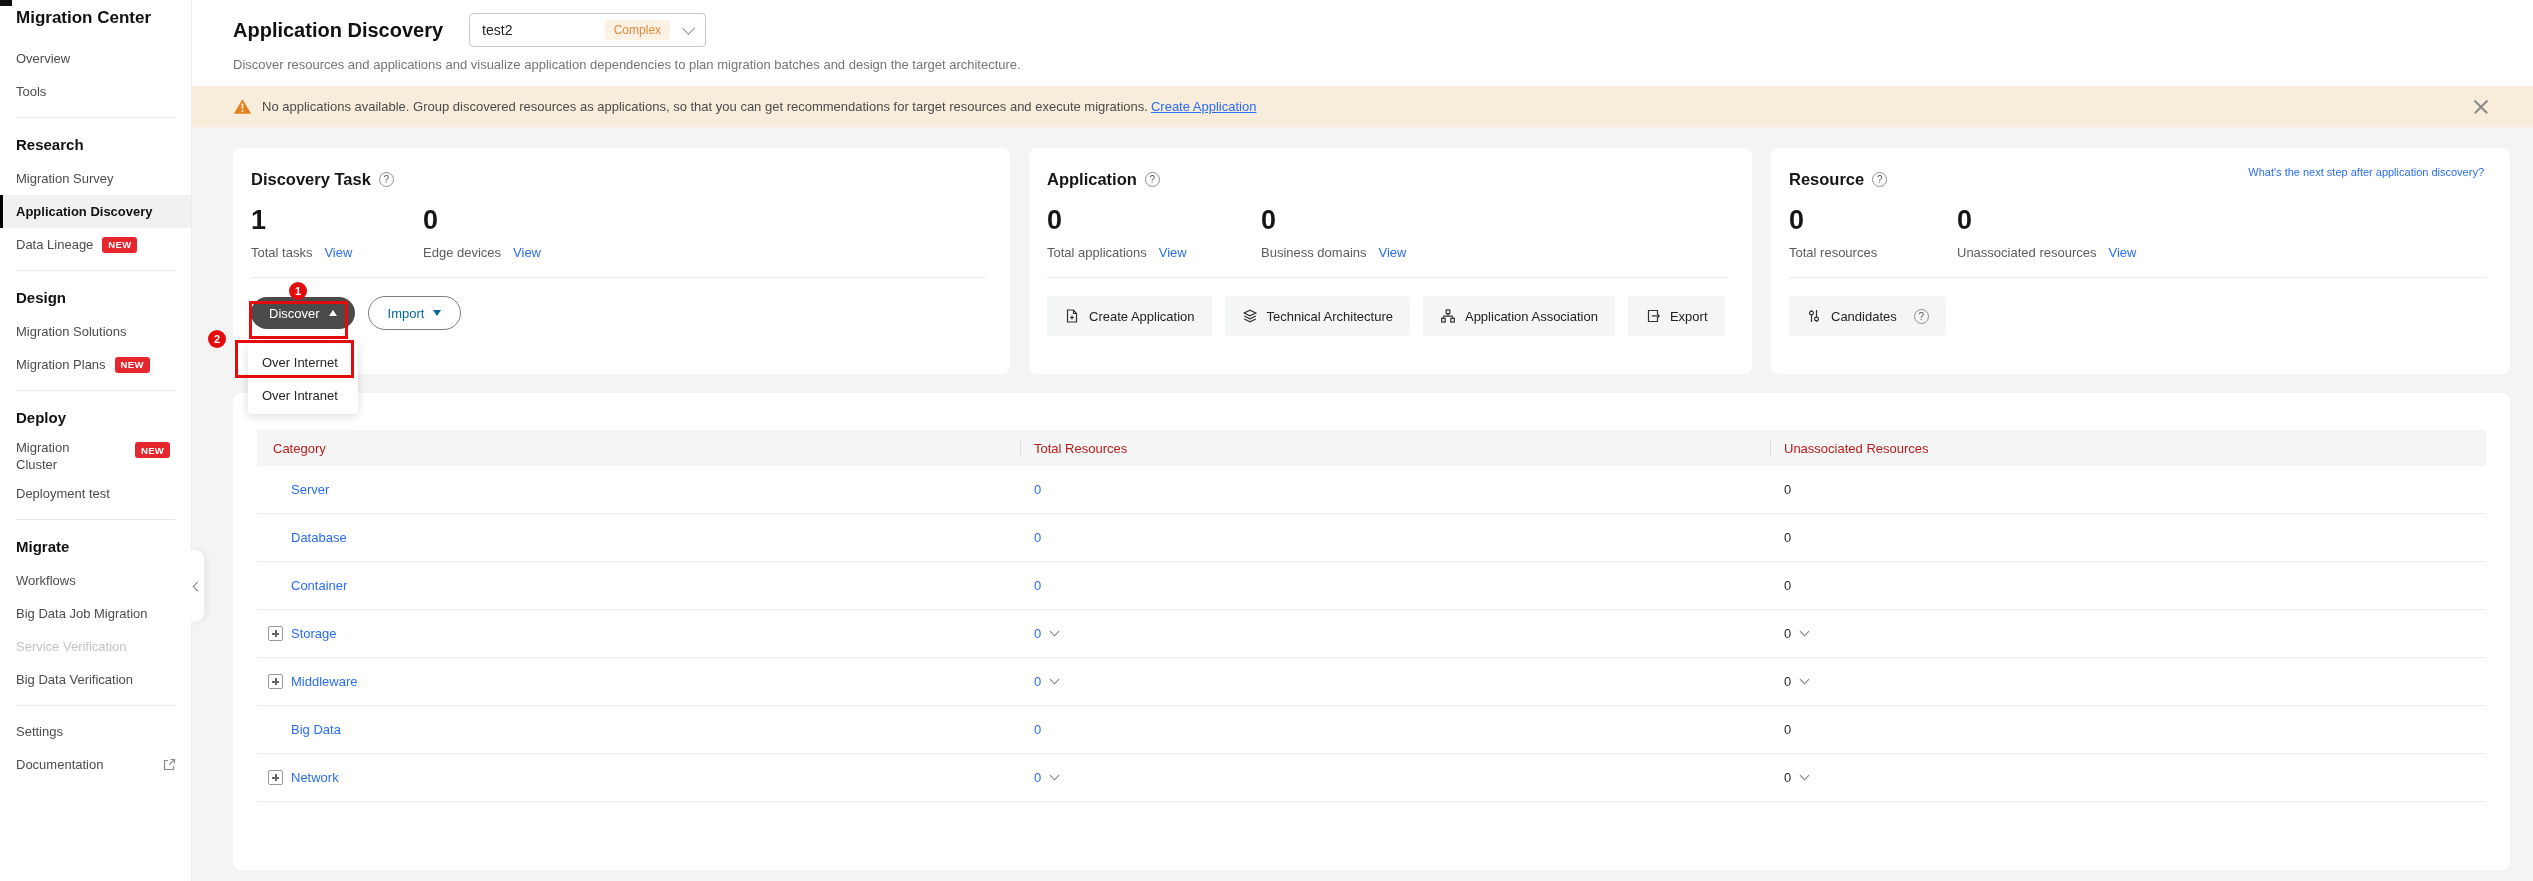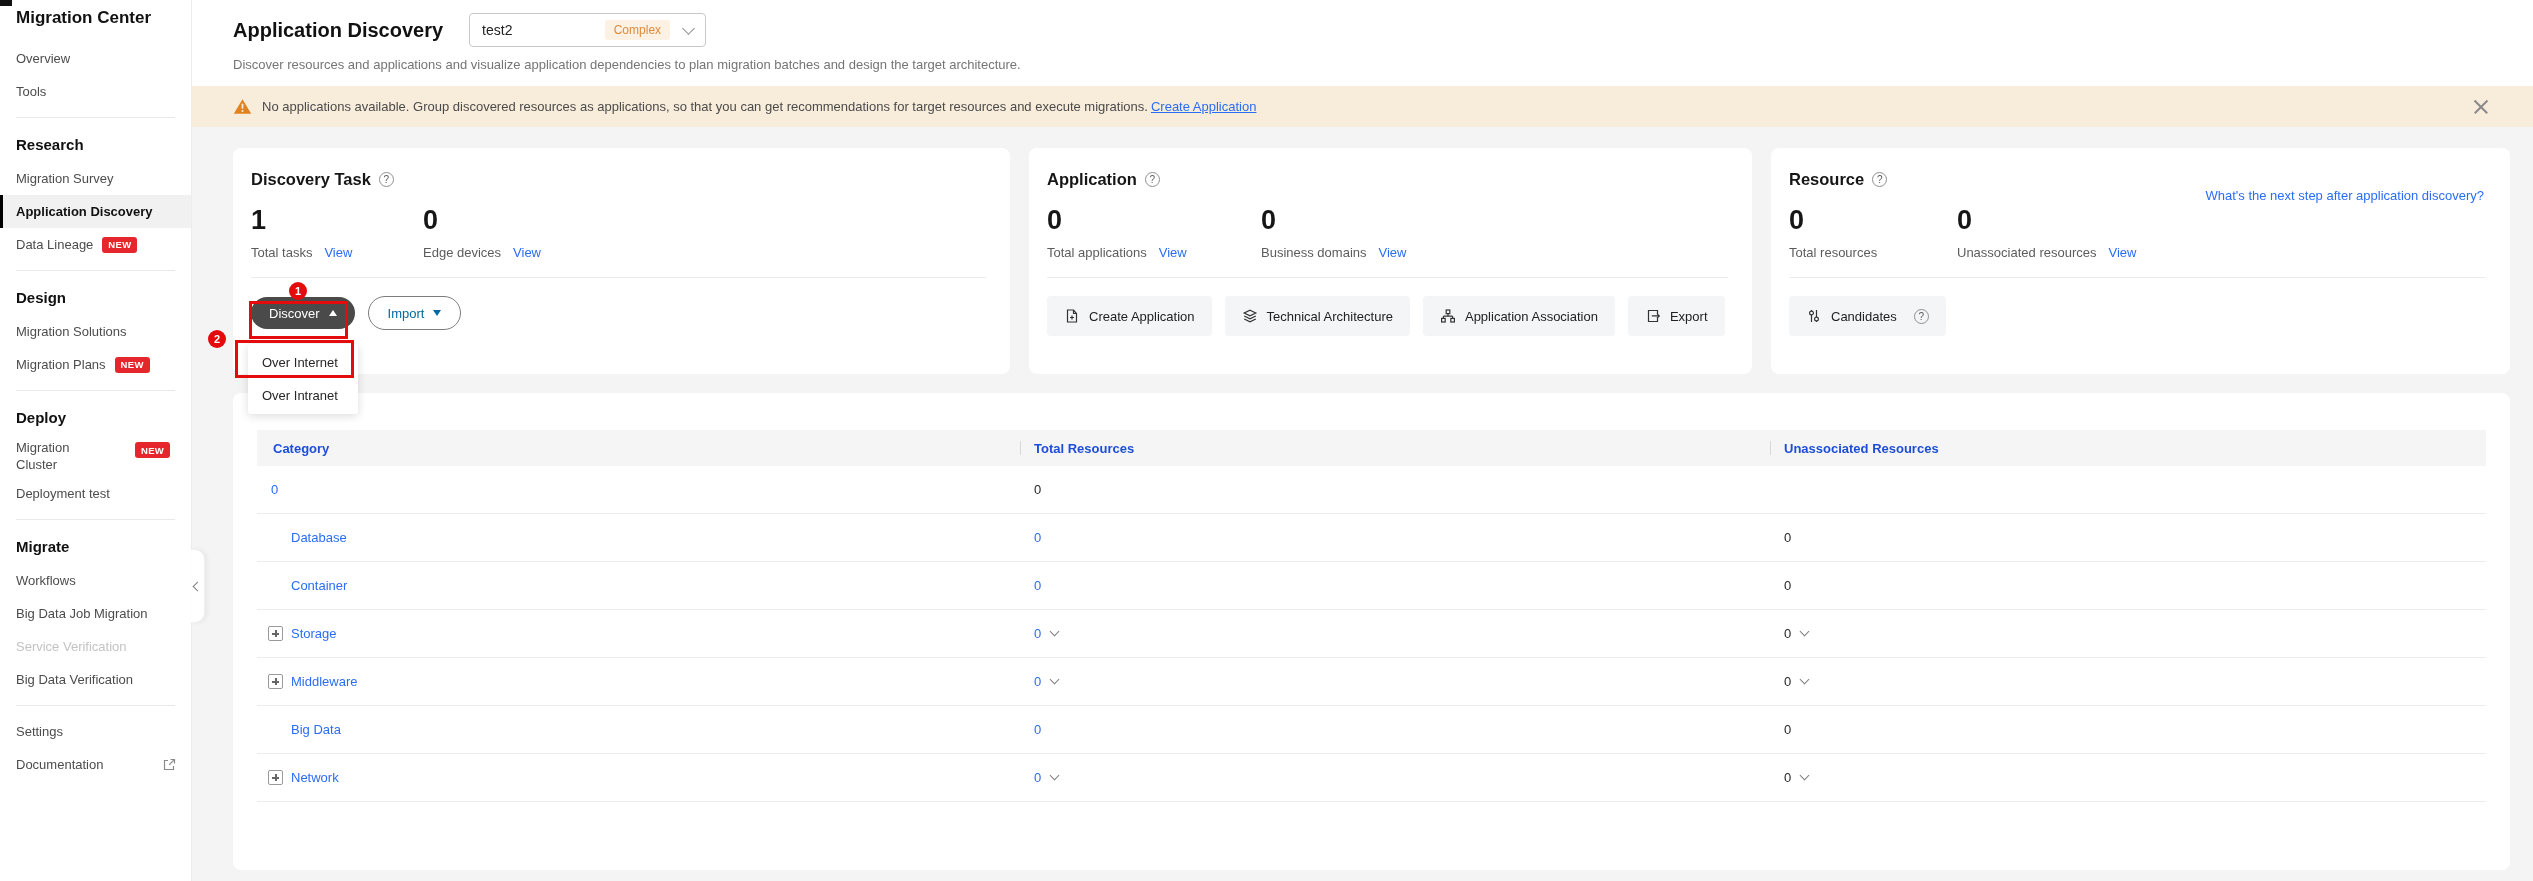--- a/index.html
+++ b/index.html
@@ -54,32 +54,32 @@
   .view-link{color:var(--link_blue,#2a6df4);margin-left:12px;cursor:pointer;}
   .card-divider{border-top:1px solid #ececec;margin-top:17px;}
   .btn-row{display:flex;gap:13px;margin-top:18px;align-items:center;}
   .btn-dark{background:var(--button_dark,#4a4a4a);color:#fff;border:none;height:32px;border-radius:16px;padding:0 18px;font-size:13px;display:inline-flex;align-items:center;cursor:pointer;}
   .btn-pill{background:#fff;color:#0369a1;border:1.5px solid #7d7d7d;height:34px;border-radius:17px;padding:0 19px;font-size:13px;display:inline-flex;align-items:center;cursor:pointer;}
   .tri{width:0;height:0;display:inline-block;margin-left:9px;}
   .tri.up{border-left:4.5px solid transparent;border-right:4.5px solid transparent;border-bottom:6px solid currentColor;}
   .tri.down{border-left:4.5px solid transparent;border-right:4.5px solid transparent;border-top:6px solid currentColor;}
   .btn-gray{background:#f4f5f6;border:none;height:40px;border-radius:4px;padding:0 17px;font-size:13px;color:#222;display:inline-flex;align-items:center;gap:9px;cursor:pointer;}
   .btn-gray svg{color:#333;}
-  .next-link{position:absolute;right:26px;top:40px;color:var(--link_blue,#2a6df4);font-size:13px;cursor:pointer;}
+  .next-link{position:absolute;right:26px;top:18px;color:var(--link_blue,#2a6df4);font-size:11px;cursor:pointer;}
 
   
   .table-card{margin-top:19px;background:#fff;border-radius:8px;height:477px;padding:20px 24px 0 24px;}
   .tabs-row{display:flex;gap:34px;border-bottom:1px solid #eaeaea;padding-left:2px;}
   .tab{font-size:14px;color:#595959;padding-bottom:13px;cursor:pointer;border-bottom:3px solid transparent;}
   .tab.active{color:var(--active_tab_dark,#1a1a1a);font-weight:700;border-bottom-color:var(--active_tab_dark,#1a1a1a);}
   .table{margin-top:17px;}
   .t-row{display:grid;grid-template-columns:763px 750px 1fr;align-items:center;}
   .t-head{background:#f5f5f5;height:36px;}
   .t-head .t-row{height:36px;}
-  .hcell{display:flex;align-items:center;font-weight:700;color:#1d4ed8;font-size:13px;}
+  .hcell{display:flex;align-items:center;font-weight:400;color:#b91c1c;font-size:13px;}
   .hcell.c1{padding-left:16px;}
   .vdiv{width:1px;height:14px;background:#d9d9d9;margin-right:13px;}
   .b-row{height:48px;border-bottom:1px solid #ededed;}
   .cell-cat{display:flex;align-items:center;padding-left:34px;}
   .cell-cat.expandable{padding-left:11px;gap:8px;}
   .cat-link{color:var(--link_blue,#2a6df4);cursor:pointer;}
   .cell-val{display:flex;align-items:center;padding-left:14px;}
   .val-link{color:var(--link_blue,#2a6df4);cursor:pointer;}
   .val-plain{color:#262626;}
   .chev{width:7px;height:7px;border-right:1.5px solid #7f7f7f;border-bottom:1.5px solid #7f7f7f;display:inline-block;transform:rotate(45deg);margin-left:10px;margin-top:-4px;}
@@ -354,20 +354,23 @@
                 <span>Total Resources</span>
               </div>
               <div class="hcell c3">
                 <span class="vdiv"></span>
                 <span>Unassociated Resources</span>
               </div>
             </div>
           </div>
         <div class="t-body">
             <div class="t-row b-row">
+              <div class="cell-cat">
+                <a class="cat-link">Server</a>
+              </div>
               <div class="cell-val">
                 <a class="val-link">0</a>
               </div>
               <div class="cell-val">
                 <span class="val-plain">0</span>
               </div>
             </div>
             <div class="t-row b-row">
               <div class="cell-cat">
                 <a class="cat-link">Database</a>

